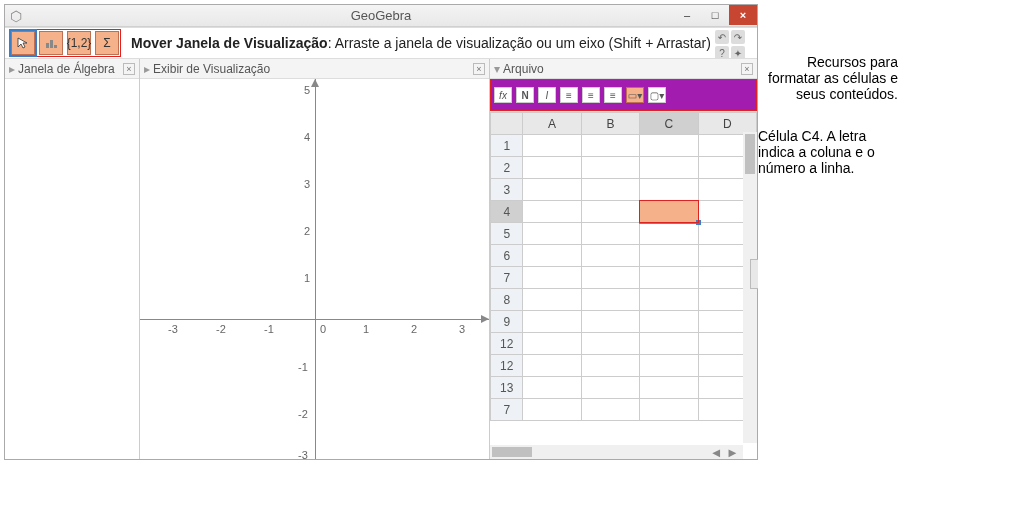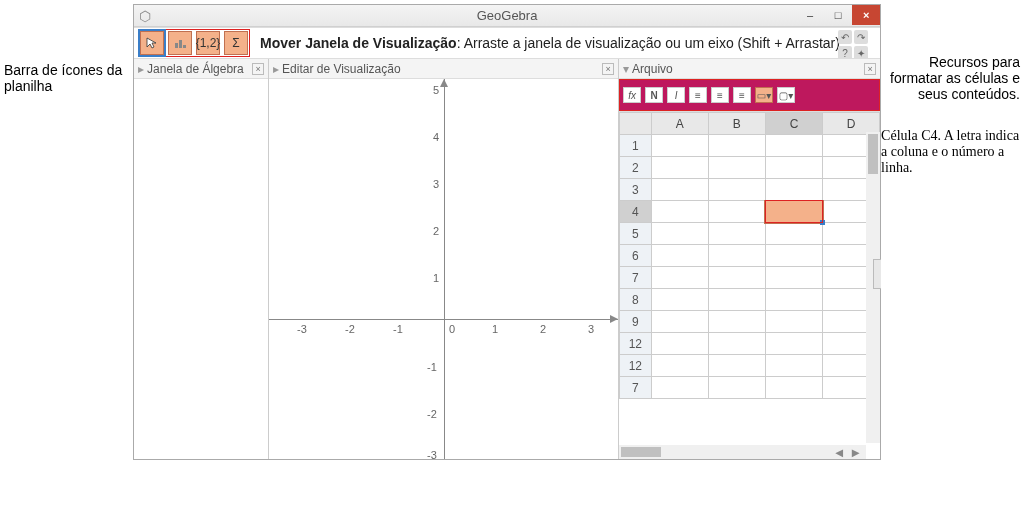--- a/index.html
+++ b/index.html
@@ -1,21 +1,21 @@
 <!DOCTYPE html>
 <html><head>
 <meta charset="utf-8">
 <style>
   * { box-sizing: border-box; margin: 0; padding: 0; font-family: Arial, Helvetica, sans-serif; }
   body { background: #fff; font-size: 13px; color: #333; }
   .outer { display: flex; align-items: flex-start; padding: 4px; }
   .callout-left { width: 130px; font-size: 14px; color: #000; padding-top: 58px; padding-right: 4px; }
   .callout-right { width: 140px; font-size: 14px; color: #000; display: flex; flex-direction: column; }
   .callout-right .c1 { margin-top: 50px; text-align: right; }
-  .callout-right .c2 { margin-top: 26px; font-family: Liberation Serif, serif; }
+  .callout-right .c2 { margin-top: 26px; }
   .red-box { border: 1px solid #d22; position: absolute; pointer-events: none; }
   .window { width: 754px; border: 1px solid #aaa; background: #f2f2f2; position: relative; }
   .titlebar { height: 22px; background: linear-gradient(#f4f4f4,#e8e8e8); display: flex; align-items: center; position: relative; border-bottom: 1px solid #d0d0d0; }
   .titlebar-logo { width: 22px; text-align: center; color: #888; font-size: 14px; }
   .titlebar-title { position: absolute; left: 50%; transform: translateX(-50%); font-size: 13px; color: #555; }
   .win-controls { position: absolute; right: 0; top: 0; display: flex; }
   .win-btn { width: 28px; height: 20px; display: flex; align-items: center; justify-content: center; color: #333; font-size: 11px; }
   .win-close { background: #c74632; color: #fff; font-weight: bold; }
   .menubar { height: 22px; display: flex; align-items: center; padding: 0 6px; border-top: 1px solid #fff; }
   .menu-item { font-size: 14px; color: #000; margin-right: 6px; cursor: default; }
@@ -34,21 +34,21 @@
   .algebra { width: 135px; }
   .graphics { width: 350px; position: relative; }
   .graphics-body { flex: 1; position: relative; overflow: hidden; }
   .axis { position: absolute; background: #888; }
   .axis-x { height: 1px; width: 100%; top: 240px; left: 0; }
   .axis-y { width: 1px; height: 100%; left: 175px; top: 0; }
   .tick-label { position: absolute; font-size: 11px; color: #666; }
   .arrow-right { position: absolute; right: 0; top: 236px; width: 0; height: 0; border-left: 8px solid #888; border-top: 4px solid transparent; border-bottom: 4px solid transparent; }
   .arrow-up { position: absolute; left: 171px; top: 0; width: 0; height: 0; border-bottom: 8px solid #888; border-left: 4px solid transparent; border-right: 4px solid transparent; }
   .spreadsheet { flex: 1; display: flex; flex-direction: column; }
-  .ss-toolbar { height: 20px; background: #be185d; border-bottom: 1px solid #ddd; display: flex; align-items: center; padding: 16px 4px; gap: 4px; position: relative; }
+  .ss-toolbar { height: 20px; background: #a21caf; border-bottom: 1px solid #ddd; display: flex; align-items: center; padding: 16px 4px; gap: 4px; position: relative; }
   .ss-btn { width: 18px; height: 16px; border: 1px solid #ccc; background: #fff; display: flex; align-items: center; justify-content: center; font-size: 10px; color: #555; }
   .ss-btn.rect { background: #f4b18a; border-color: #c07050; }
   .ss-body { flex: 1; overflow: hidden; position: relative; }
   table.ss { border-collapse: collapse; width: 100%; }
   table.ss th, table.ss td { border: 1px solid #ccc; height: 22px; font-size: 12px; text-align: center; background: #fff; }
   table.ss th { background: #e8e8e8; color: #444; font-weight: normal; }
   table.ss td.rownum { background: #eef2f6; width: 30px; color: #555; }
   table.ss td.cell { width: 54px; }
   .c4-highlight { background: #f4b18a !important; outline: 1px solid #c07050; position: relative; }
   .c4-handle { position: absolute; right: -3px; bottom: -3px; width: 5px; height: 5px; background: #3a7ec8; }
@@ -58,21 +58,20 @@
   .ss-scroll-h { position: absolute; left: 0; right: 14px; bottom: 0; height: 14px; background: #f0f0f0; display: flex; }
   .ss-scroll-h .thumb { width: 40px; height: 10px; background: #c0c0c0; margin: 2px; }
   .ss-scroll-v .thumb { height: 40px; width: 10px; background: #c0c0c0; margin: 2px; }
   .side-tab { position: absolute; right: -1px; top: 50%; width: 8px; height: 30px; background: #e8e8e8; border: 1px solid #bbb; border-right: none; }
   .thin-icon { font-style: italic; }
 </style>
 </head>
 <body>
 
 <div class="outer">
-  <div class="callout-left">Barra de ícones da planilha</div>
 
   <div class="window">
     <div class="titlebar">
       <div class="titlebar-logo">⬡</div>
       <div class="titlebar-title">GeoGebra</div>
       <div class="win-controls">
         <div class="win-btn">–</div>
         <div class="win-btn">□</div>
         <div class="win-btn win-close">×</div>
       </div>
@@ -113,21 +112,21 @@
         <div class="panel-header">
           <span style="margin-right:3px;color:#999;">▸</span>
           <span>Janela de Álgebra</span>
           <span class="close-x">×</span>
         </div>
       </div>
 
       <div class="panel graphics">
         <div class="panel-header">
           <span style="margin-right:3px;color:#999;">▸</span>
-          <span>Editar de Visualização</span>
+          <span>Exibir de Visualização</span>
           <span class="close-x">×</span>
         </div>
         <div class="graphics-body">
           <div class="axis axis-x"></div>
           <div class="axis axis-y"></div>
           <div class="arrow-right"></div>
           <div class="arrow-up"></div>
 
           <span class="tick-label" style="left:28px;top:244px;">-3</span>
           <span class="tick-label" style="left:76px;top:244px;">-2</span>
@@ -249,20 +248,27 @@
                   <td class="cell"></td>
                 </tr>
                 <tr>
                   <td class="rownum">12</td>
                   <td class="cell"></td>
                   <td class="cell"></td>
                   <td class="cell"></td>
                   <td class="cell"></td>
                 </tr>
                 <tr>
+                  <td class="rownum">13</td>
+                  <td class="cell"></td>
+                  <td class="cell"></td>
+                  <td class="cell"></td>
+                  <td class="cell"></td>
+                </tr>
+                <tr>
                   <td class="rownum">7</td>
                   <td class="cell"></td>
                   <td class="cell"></td>
                   <td class="cell"></td>
                   <td class="cell"></td>
                 </tr>
               </tbody>
             </table>
           <div class="ss-scroll-v">
               <div class="thumb"></div>

